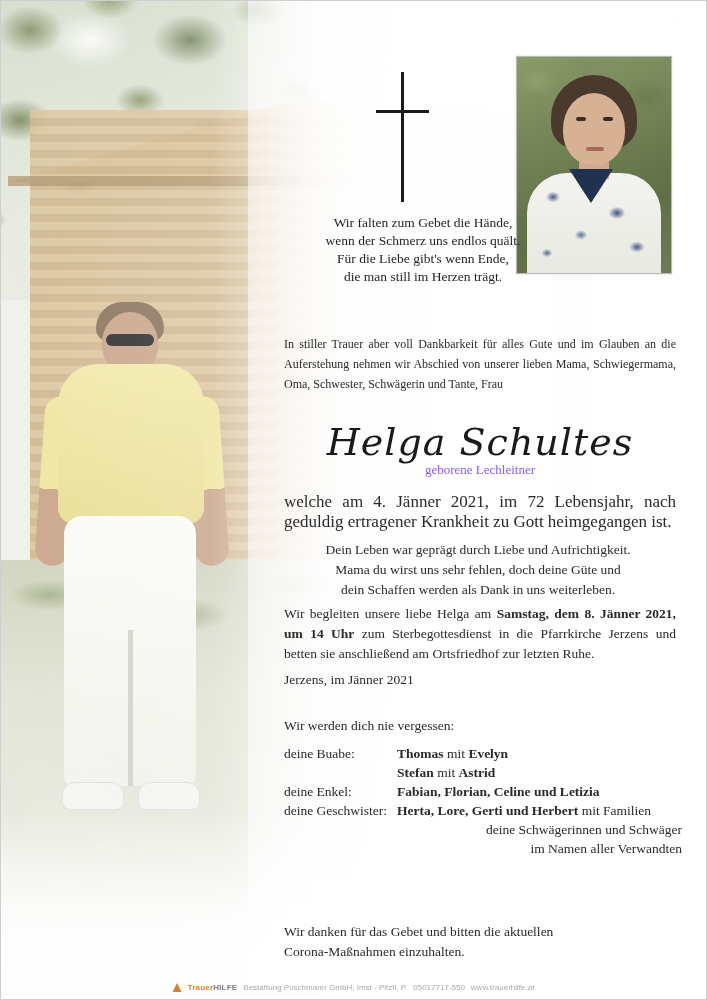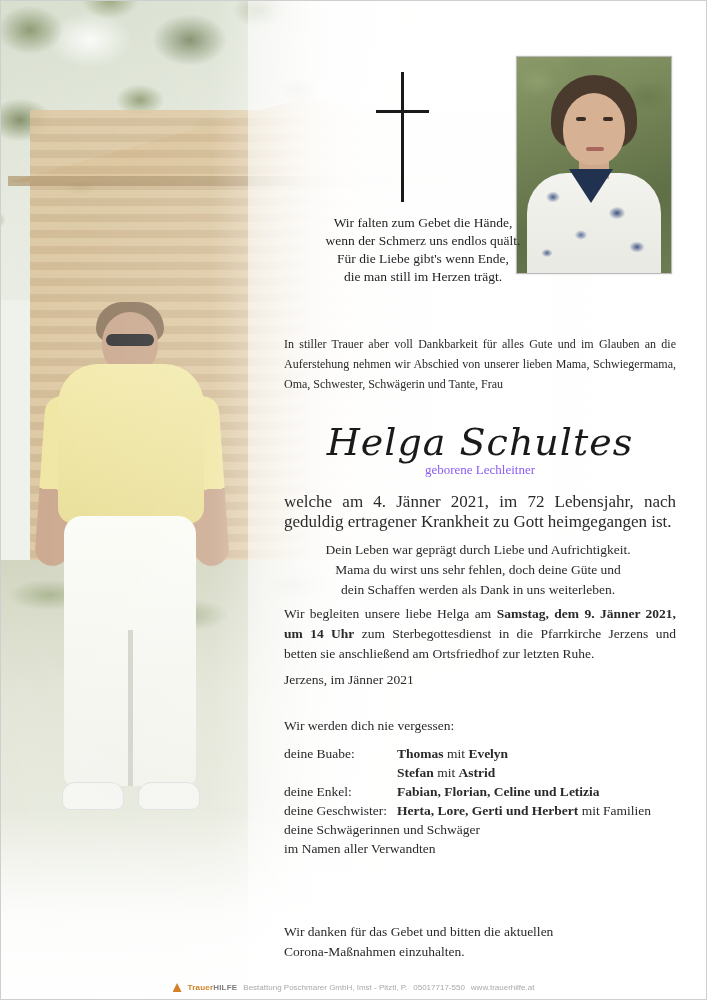--- a/index.html
+++ b/index.html
@@ -291,21 +291,21 @@
     line-height: 20px;
   }
   .family {
     left: 284px; top: 744px; width: 398px;
     font-size: 13.5px;
     line-height: 19px;
   }
   .family table { border-collapse: collapse; }
   .family td { padding: 0 0 0 0; vertical-align: top; font-size: 13.5px; line-height: 19px; }
   .family td.lbl { padding-right: 10px; white-space: nowrap; }
-  .family .center { text-align: left; }
+  .family .center { text-align: right; }
   b { font-weight: bold; }
   .rosary {
     left: 284px; top: 875px; width: 396px;
     font-size: 13.5px;
     line-height: 20px;
   }
   .thanks {
     left: 284px; top: 922px; width: 396px;
     font-size: 13.5px;
     line-height: 20px;
@@ -407,21 +407,21 @@
 
   <div class="txt deathinfo">welche am 4. Jänner 2021, im 72 Lebensjahr, nach geduldig ertragener Krankheit zu Gott heimgegangen ist.</div>
 
   <div class="txt verse">
     <div>Dein Leben war geprägt durch Liebe und Aufrichtigkeit.</div>
     <div>Mama du wirst uns sehr fehlen, doch deine Güte und</div>
     <div>dein Schaffen werden als Dank in uns weiterleben.</div>
   </div>
 
   <div class="txt funeral">
-    <span>Wir begleiten unsere liebe Helga am </span><b>Samstag, dem 9. Jänner 2021,</b>
+    <span>Wir begleiten unsere liebe Helga am </span><b>Samstag, dem 8. Jänner 2021,</b>
     <b>um 14 Uhr</b><span> zum Sterbegottesdienst in die Pfarrkirche Jerzens und betten sie anschließend am Ortsfriedhof zur letzten Ruhe.</span>
   </div>
 
   <div class="txt place">Jerzens, im Jänner 2021</div>
 
   <div class="txt remember">Wir werden dich nie vergessen:</div>
 
   <div class="txt family">
     <table>
       <tbody>

